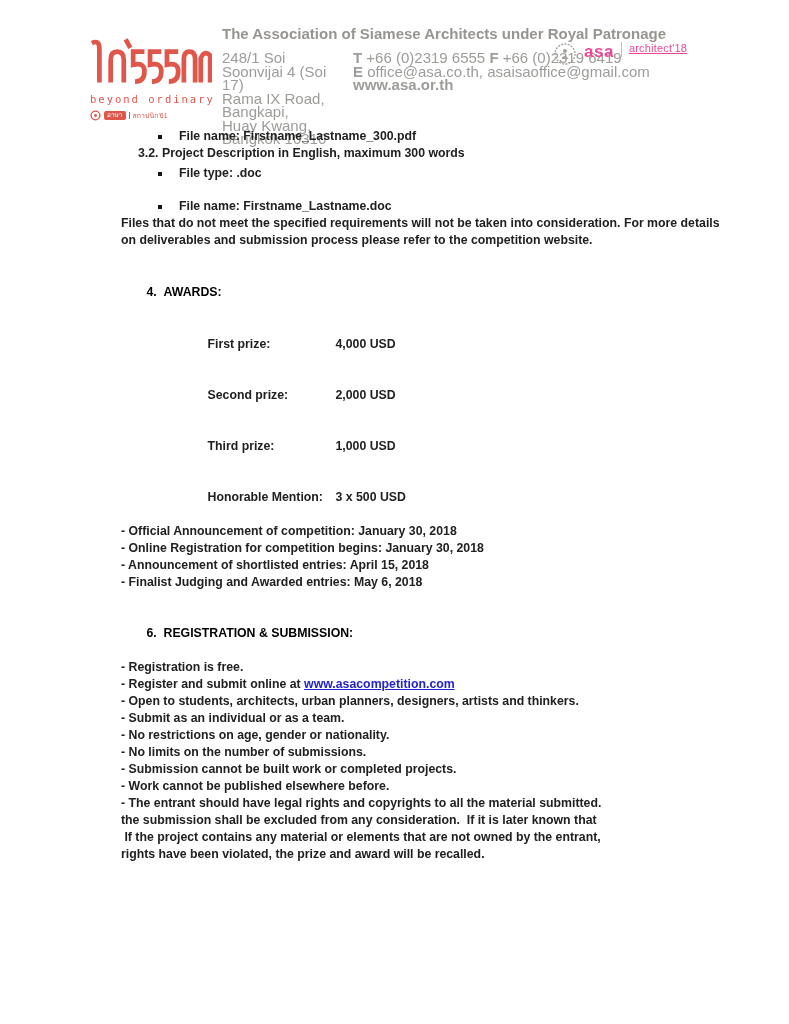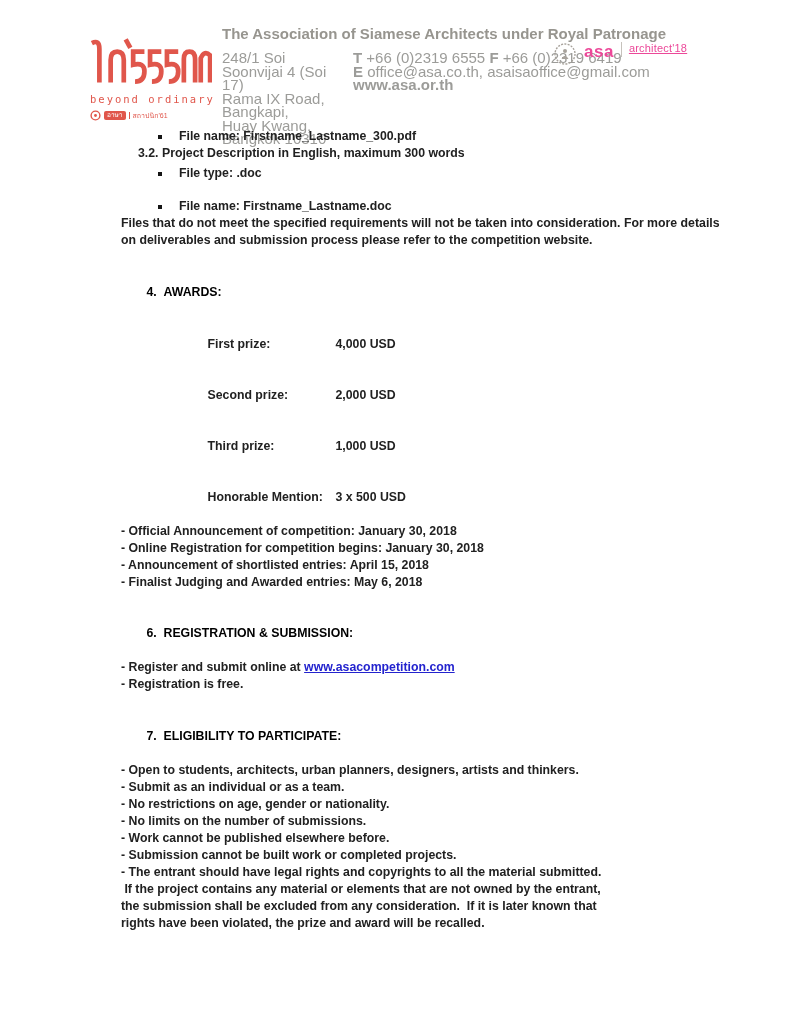--- a/index.html
+++ b/index.html
@@ -147,31 +147,28 @@
     </div>
 
     <div class="line">- Official Announcement of competition: January 30, 2018</div>
     <div class="line">- Online Registration for competition begins: January 30, 2018</div>
     <div class="line">- Announcement of shortlisted entries: April 15, 2018</div>
     <div class="line">- Finalist Judging and Awarded entries: May 6, 2018</div>
 
     <div class="line h" style="margin-top:17px">
       <span class="num">6.</span><span>REGISTRATION &amp; SUBMISSION:</span>
     </div>
+    <div class="line">- Registration is free.</div>
     <div class="line"><span>- Register and submit online at </span><a class="link">www.asacompetition.com</a></div>
-    <div class="line">- Registration is free.</div>
 
-    <div class="line h" style="margin-top:18px">
-      <span class="num">7.</span><span>ELIGIBILITY TO PARTICIPATE:</span>
-    </div>
     <div class="line">- Open to students, architects, urban planners, designers, artists and thinkers.</div>
     <div class="line">- Submit as an individual or as a team.</div>
     <div class="line">- No restrictions on age, gender or nationality.</div>
     <div class="line">- No limits on the number of submissions.</div>
+    <div class="line">- Submission cannot be built work or completed projects.</div>
     <div class="line">- Work cannot be published elsewhere before.</div>
-    <div class="line">- Submission cannot be built work or completed projects.</div>
     <div class="line">- The entrant should have legal rights and copyrights to all the material submitted.</div>
+    <div class="line">the submission shall be excluded from any consideration.  If it is later known that</div>
     <div class="line"> If the project contains any material or elements that are not owned by the entrant,</div>
-    <div class="line">the submission shall be excluded from any consideration.  If it is later known that</div>
     <div class="line">rights have been violated, the prize and award will be recalled.</div>
 
   </main>
 </div>
 
 </body></html>

